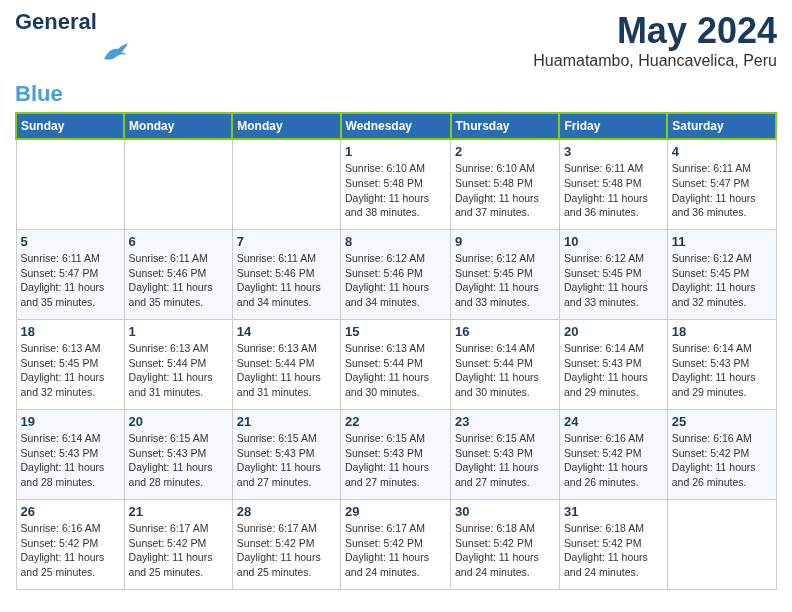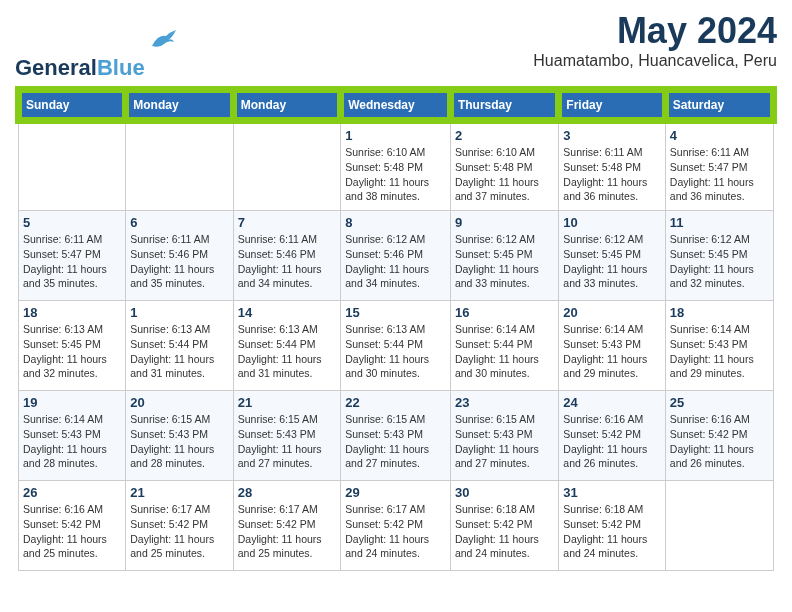--- a/index.html
+++ b/index.html
@@ -39,21 +39,21 @@
       border-collapse: collapse;
       font-size: 11px;
     }
     .calendar-table th {
       background: #2a6db5;
       color: #fff;
       padding: 5px 4px;
       text-align: left;
       font-size: 12px;
       font-weight: bold;
-      border: 7px solid #84cc16;
+      border: 2px solid #84cc16;
     }
     .calendar-table td {
       vertical-align: top;
       padding: 4px 4px;
       border: 1px solid #ccc;
       width: 113px;
       min-height: 85px;
       height: 90px;
       background: #fff;
     }
@@ -74,23 +74,23 @@
     .empty-cell {
       background: #f9f9f9;
     }
   </style>
 </head>
 <body>
 
 <div class="header">
   <div class="logo">
     <div style="display:flex;align-items:center;gap:3px;">
-      <div style="display:flex;flex-direction:row;align-items:flex-end;">
+      <div style="display:flex;flex-direction:column;align-items:flex-start;gap:48px;">
         <span style="font-size:22px;font-weight:bold;color:#1a3a5c;line-height:1.1;">General</span>
-        <span style="font-size:22px;font-weight:bold;color:#4a9fd4;line-height:1.1;margin-top:46px;">Blue</span>
+        <span style="font-size:22px;font-weight:bold;color:#4a9fd4;line-height:1.1;">Blue</span>
       </div>
       <div style="margin-left:2px;margin-top:-8px;">
         <svg width="28" height="22" viewBox="0 0 28 22">
           <path d="M2,18 Q8,6 16,8 Q20,4 26,2 Q22,10 18,12 Q22,10 24,14 Q18,12 14,16 Q10,20 2,18Z" fill="#4a9fd4"></path>
         </svg>
       </div>
     </div>
   </div>
   <div class="title-section">
     <div class="month-title">May 2024</div>

